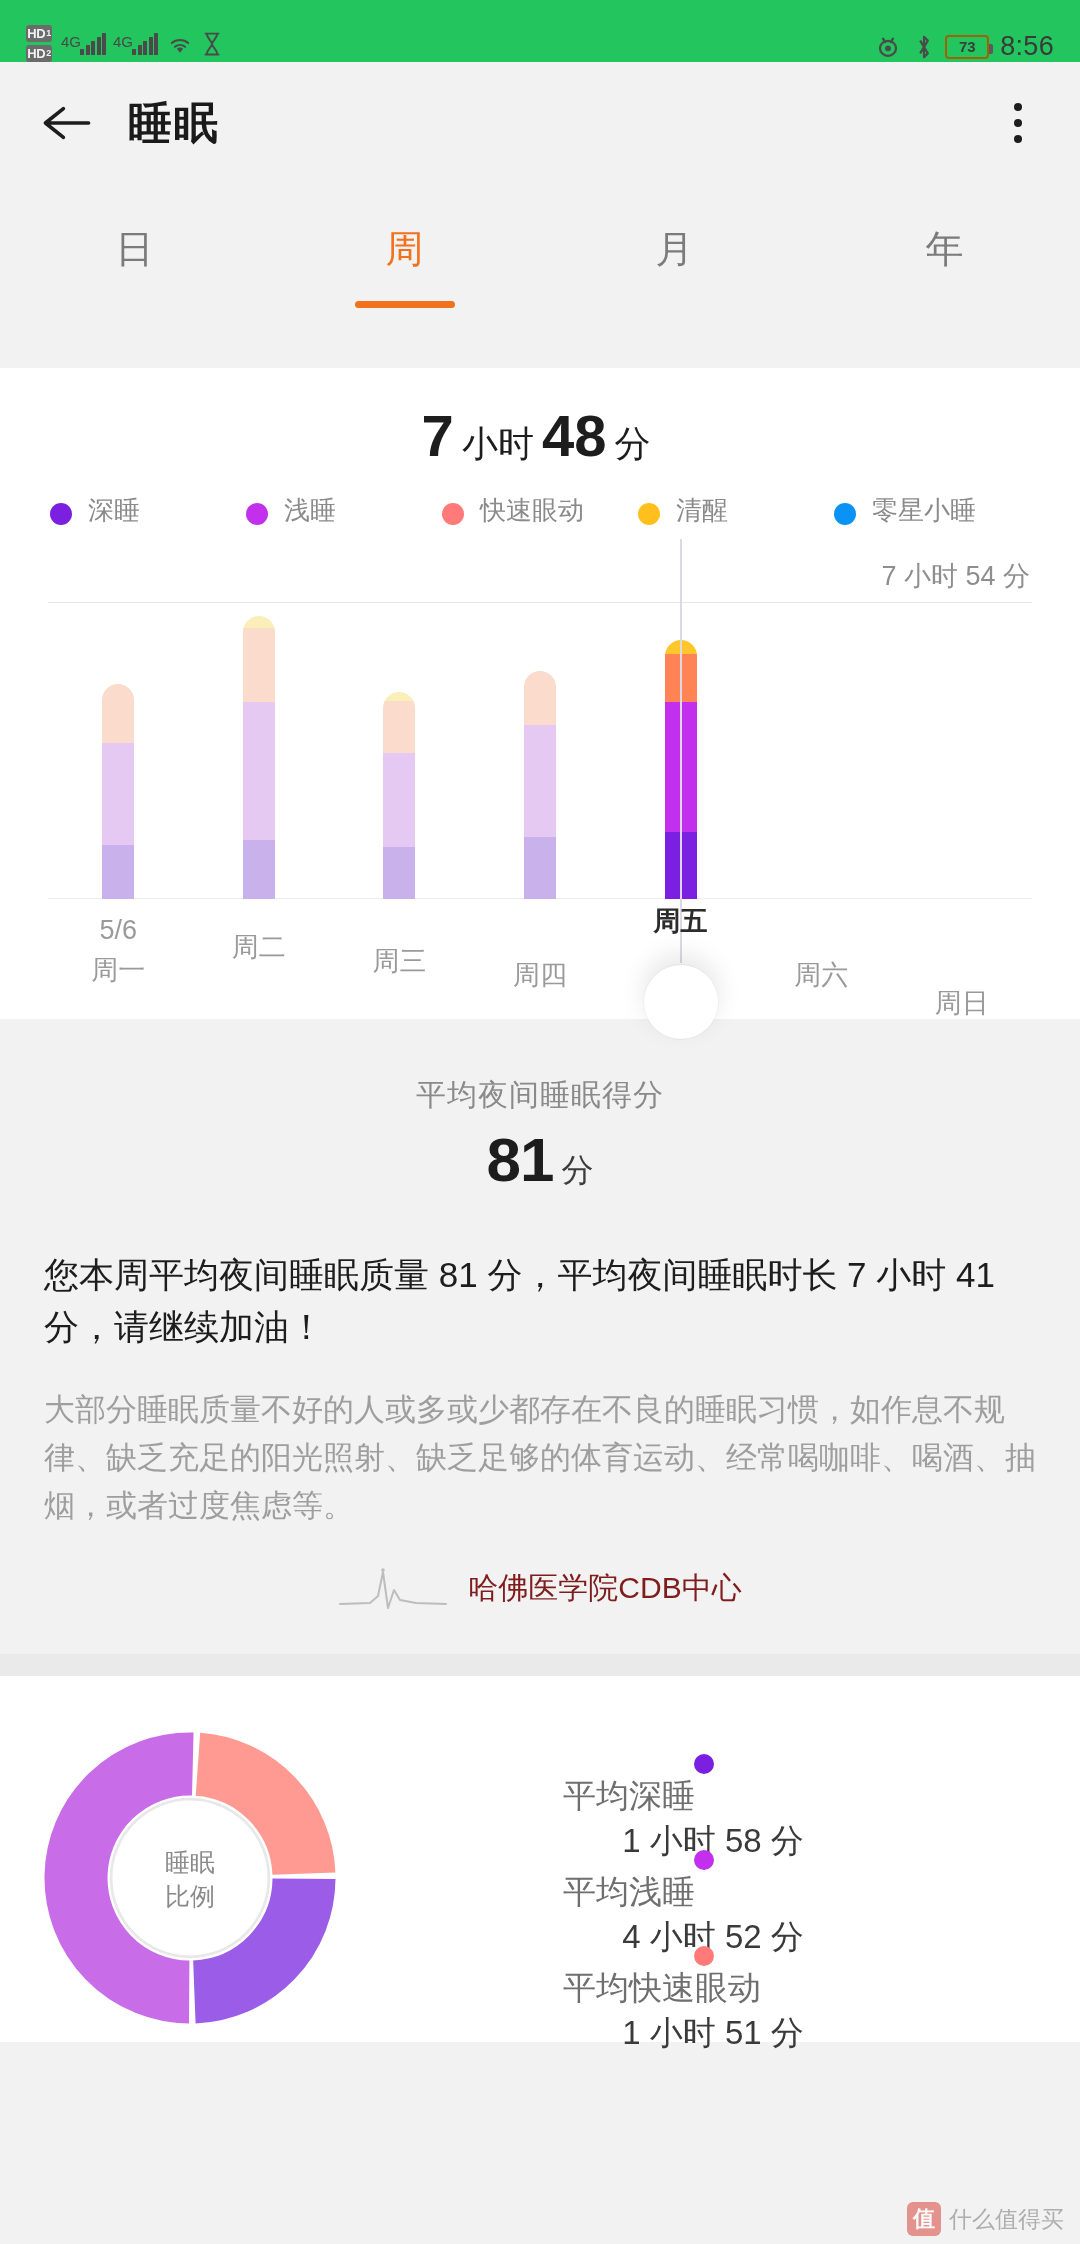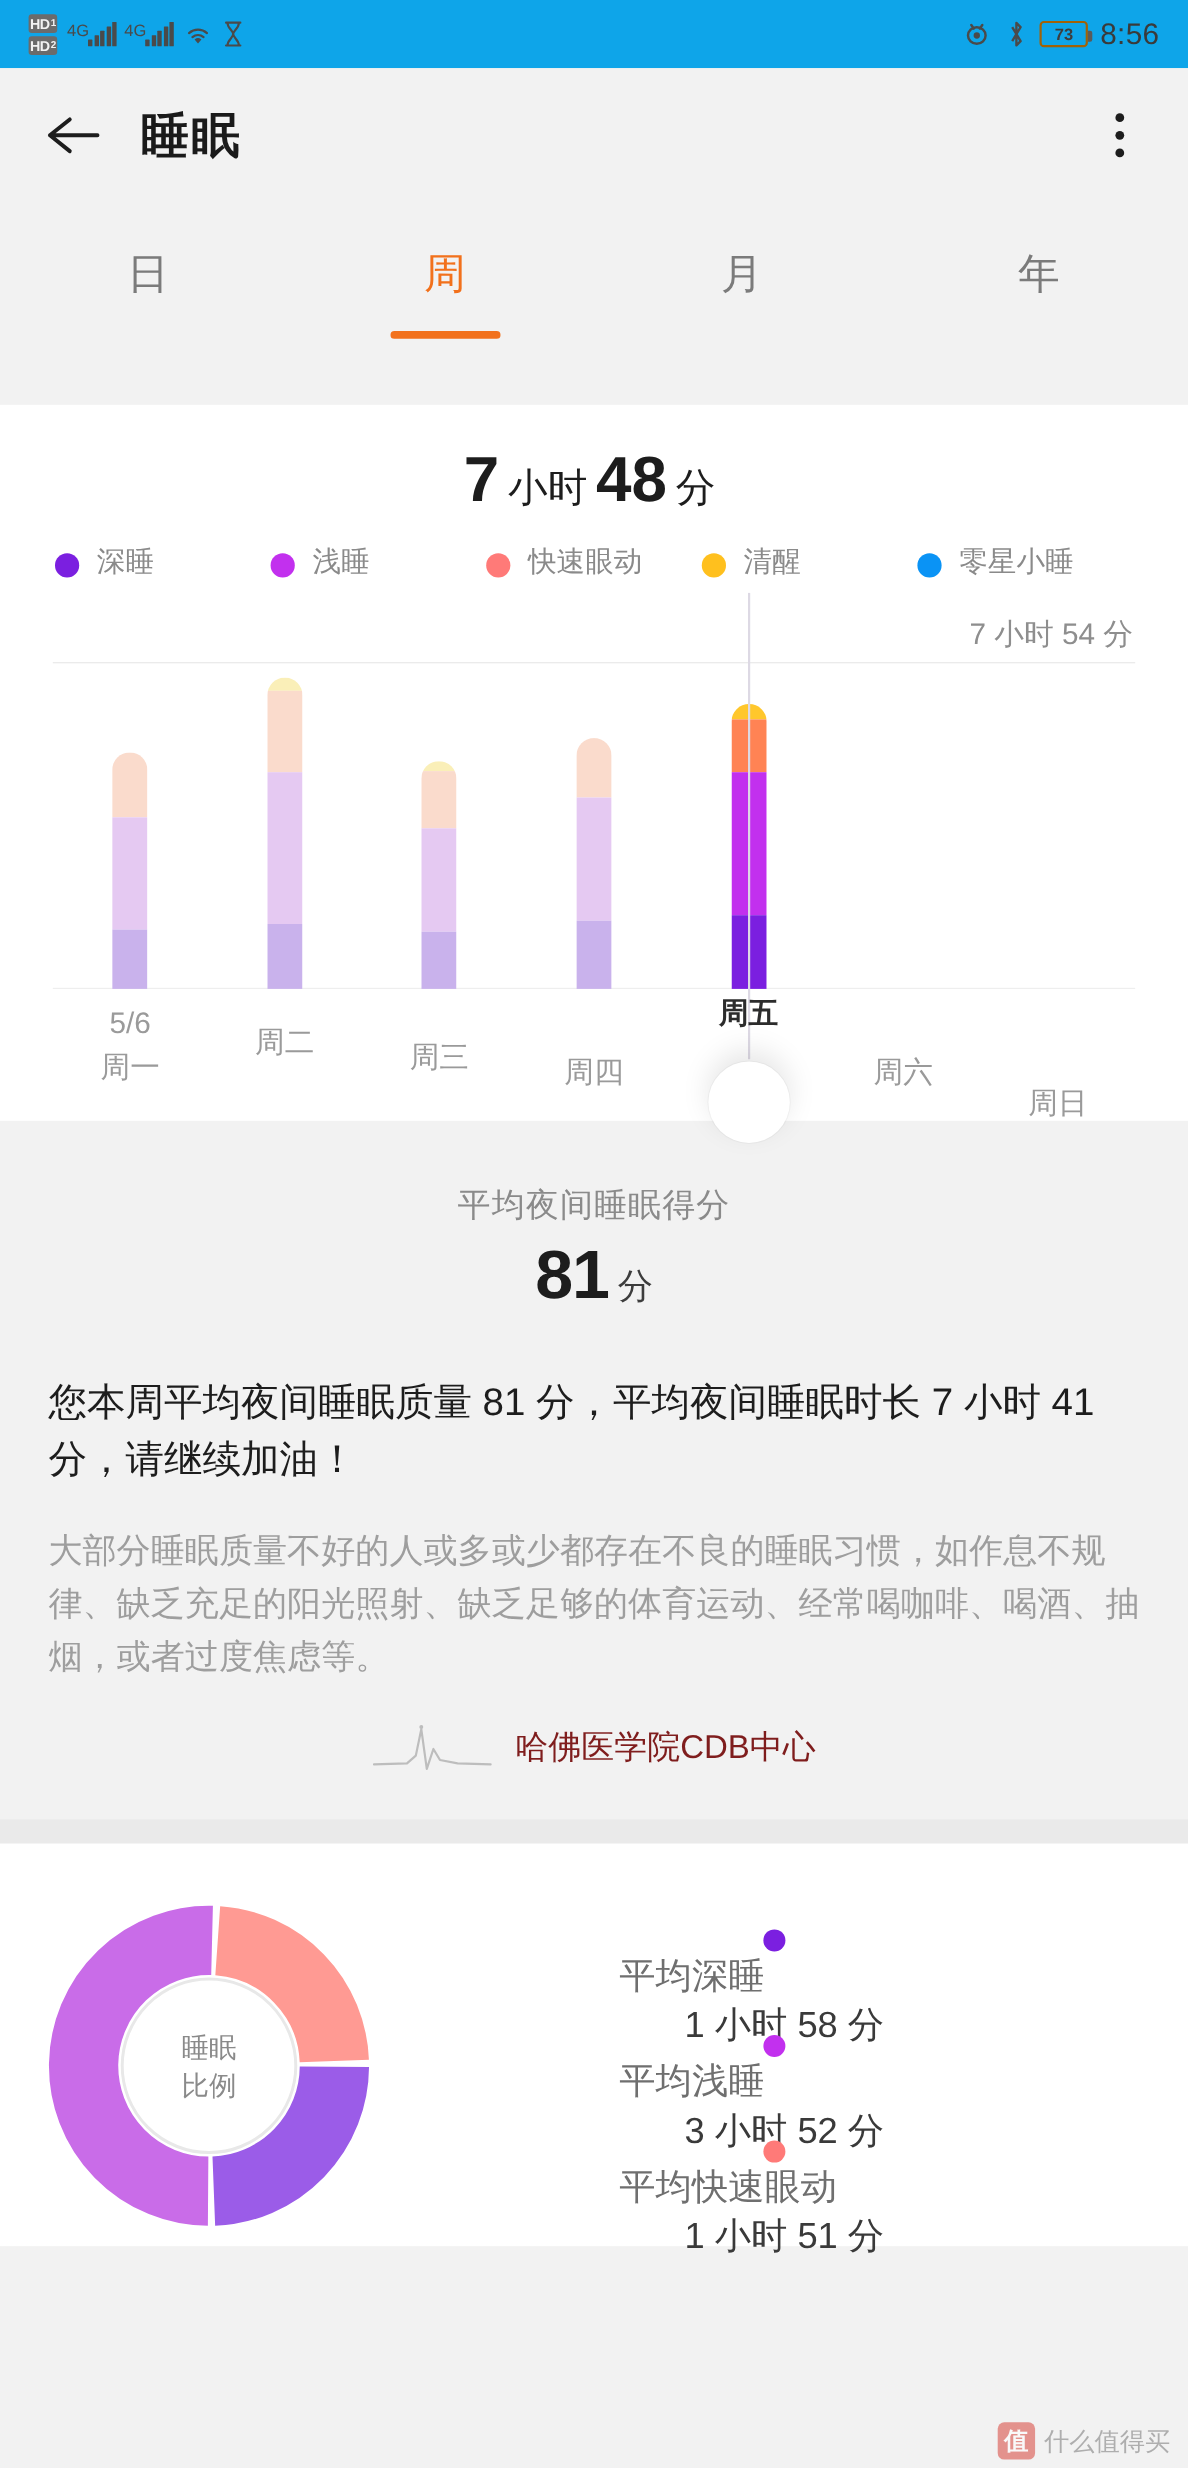--- a/index.html
+++ b/index.html
@@ -7,22 +7,22 @@
   body {
     font-family:"Liberation Sans","DejaVu Sans",sans-serif;
     background:#f2f2f2;
     color:#1a1a1a;
     overflow:hidden;
     position:relative;
   }
 
   
   .statusbar{
-    height:62px; display:flex; align-items:center;
-    padding:0 26px; background:#0ea5e9; color:#4a4a4a;
+    height:62px; display:flex; align-items:flex-end;
+    padding:0 26px; background:#22c55e; color:#4a4a4a;
   }
   .sb-left{display:flex;align-items:center;gap:7px;}
   .sb-right{margin-left:auto;display:flex;align-items:center;gap:11px;}
   .hd-stack{display:flex;flex-direction:column;gap:3px;margin-right:2px;}
   .hd-badge{
     display:flex;align-items:center;justify-content:center;
     background:#6b6b6b;color:#f2f2f2;border-radius:3px;
     font-size:13px;font-weight:bold;line-height:1;
     width:26px;height:17px;letter-spacing:-.5px;
   }
@@ -352,21 +352,21 @@
   </div>
   <div class="stats" id="stats">
       <div class="strow">
         <span class="dot" style="background:#7B1FE0"></span>
         <span class="name">平均深睡</span>
         <span class="val">1 小时 58 分</span>
       </div>
       <div class="strow">
         <span class="dot" style="background:#C230EE"></span>
         <span class="name">平均浅睡</span>
-        <span class="val">3 小时 52 分</span>
+        <span class="val">4 小时 52 分</span>
       </div>
       <div class="strow">
         <span class="dot" style="background:#FF7A78"></span>
         <span class="name">平均快速眼动</span>
         <span class="val">1 小时 51 分</span>
       </div>
     </div>
 </div>
 
 <div class="watermark">

